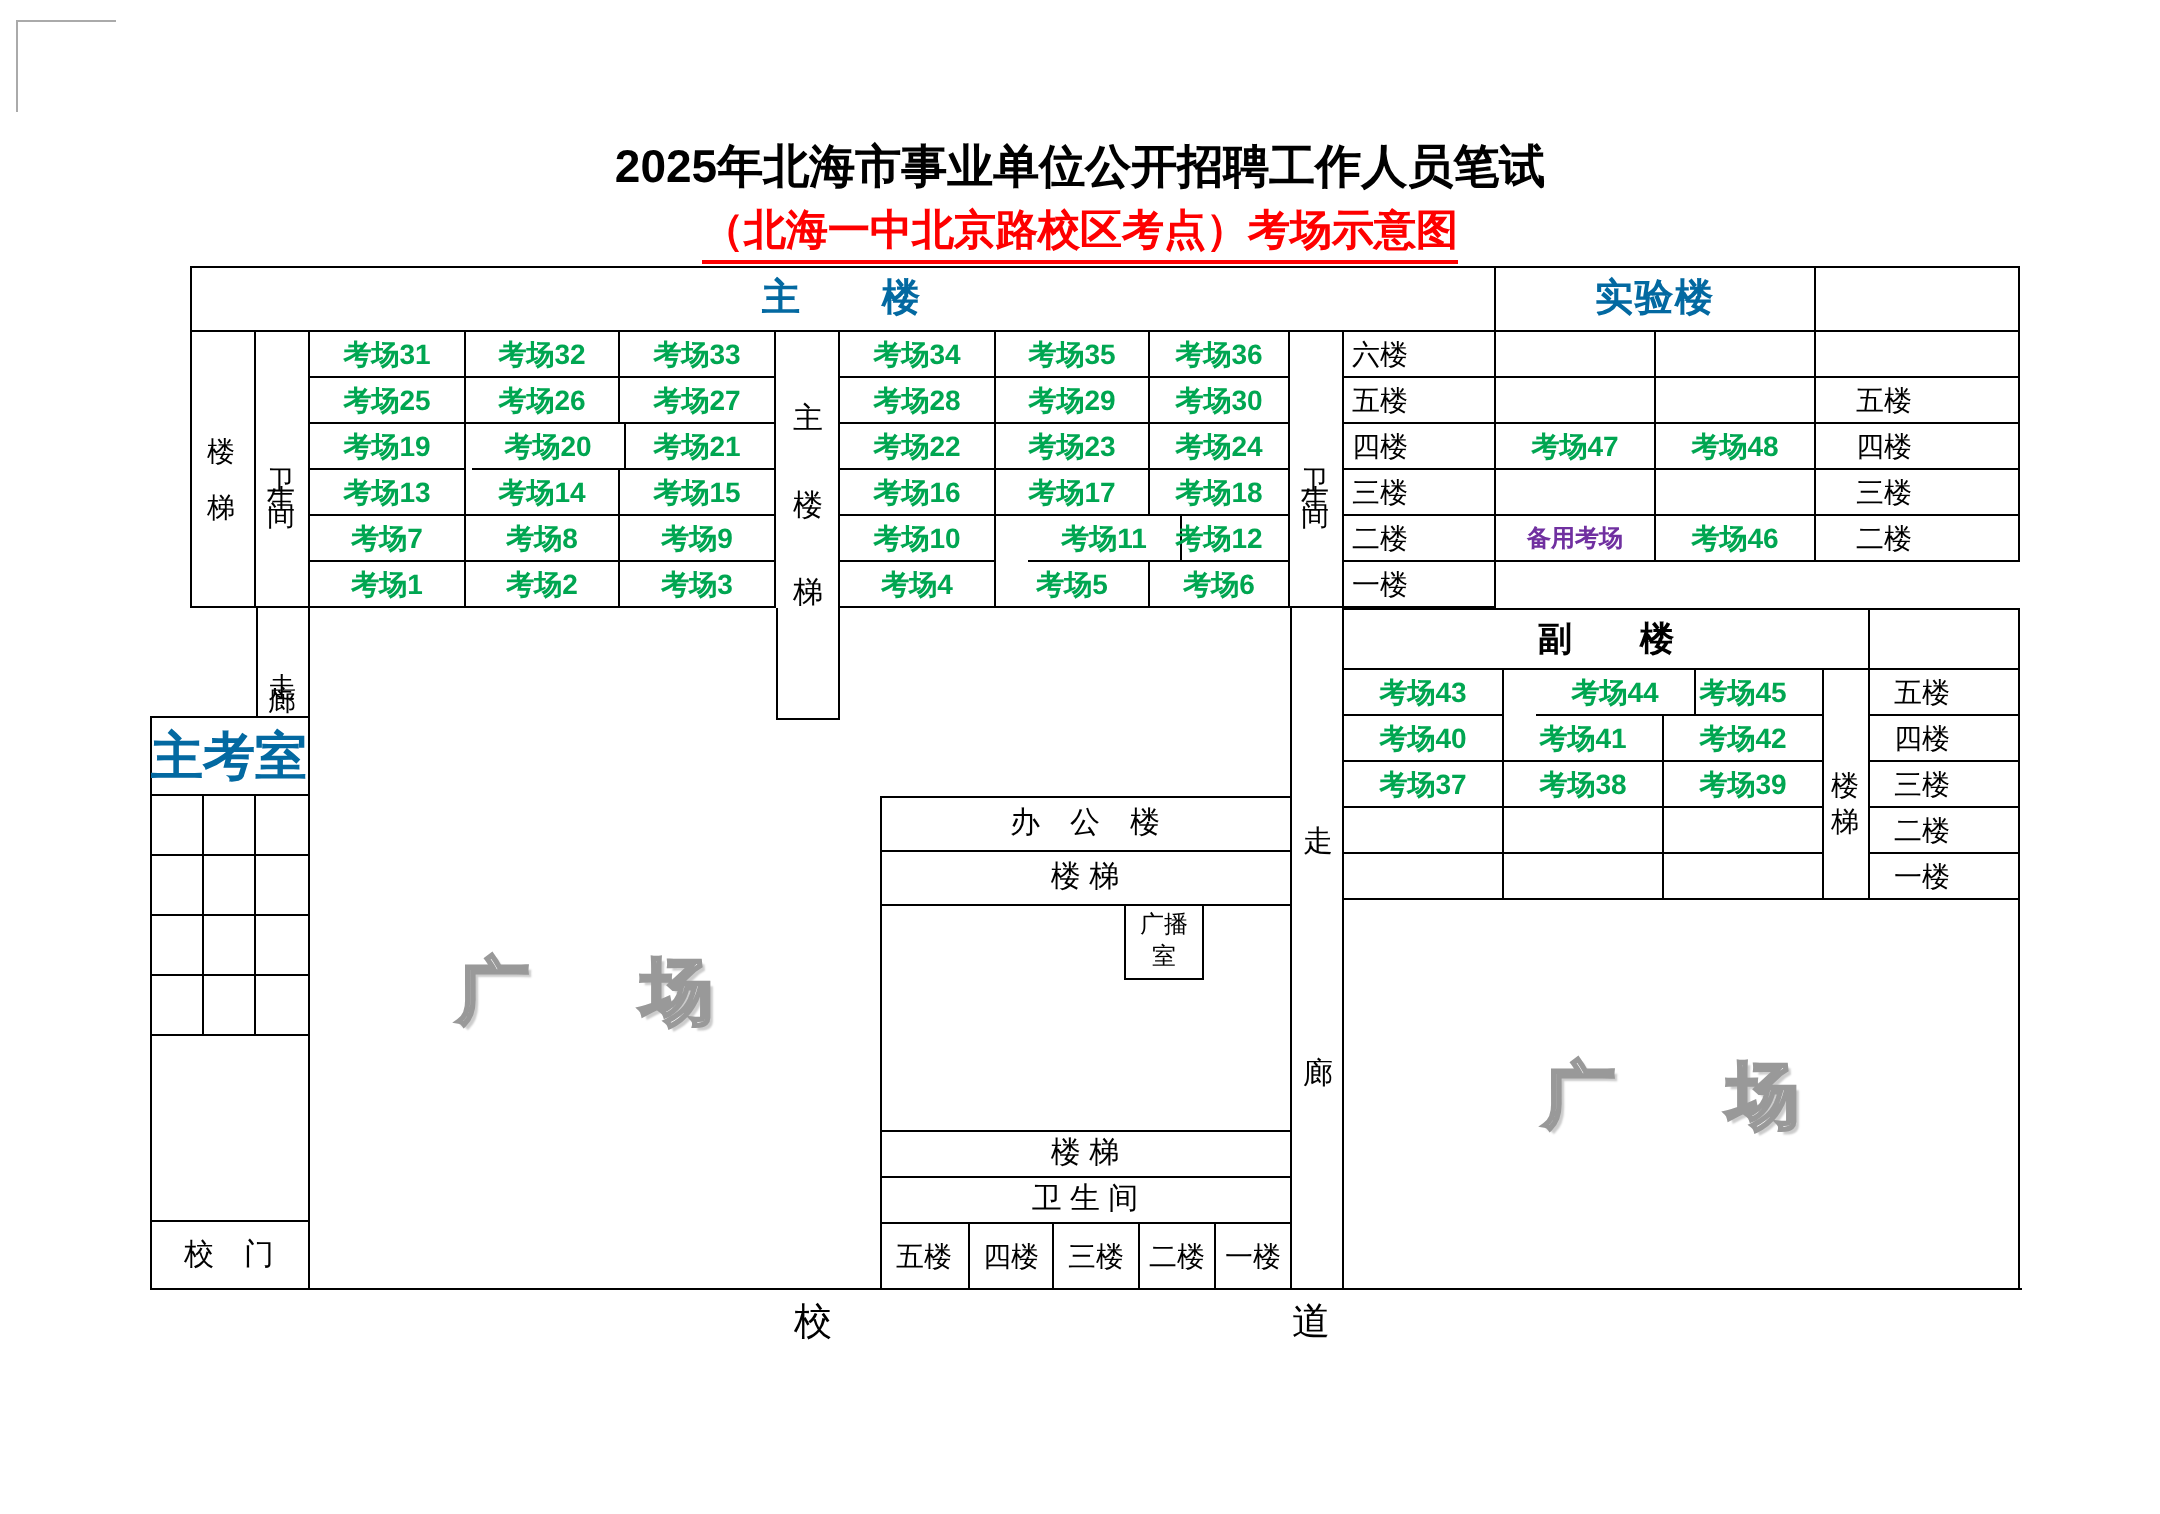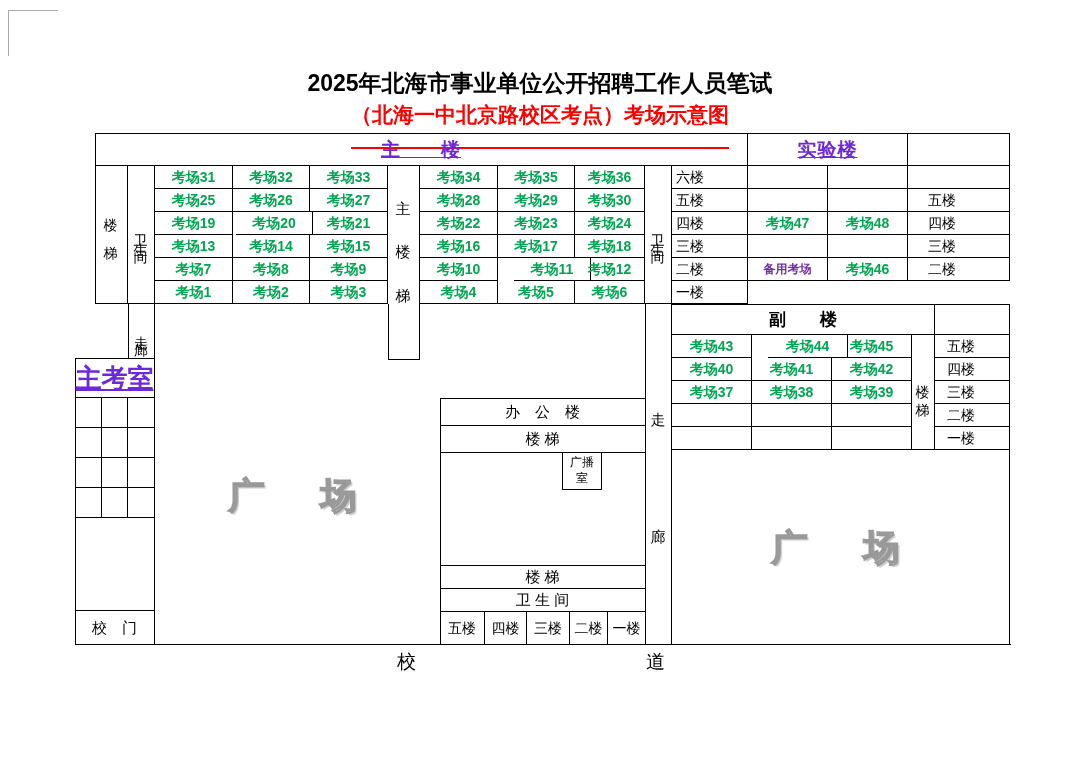--- a/index.html
+++ b/index.html
@@ -7,21 +7,21 @@
   body { position:relative; font-family:"Liberation Sans","DejaVu Sans",sans-serif; color:#000; }
   .cell { position:absolute; display:flex; align-items:center; justify-content:center;
           font-size:14px; line-height:1; white-space:pre; }
   .cb { border-right:1px solid #000; border-bottom:1px solid #000; }
   .br { border-right:1px solid #000; }
   .bl { border-left:1px solid #000; }
   .line { position:absolute; background:#000; }
   .gline { position:absolute; background:#aaa; }
   .room { color:#00a651; font-weight:700; font-size:14px; }
   .purple { color:#7030a0; font-weight:700; font-size:12px; }
-  .red { color:#6d28d9; font-weight:700;text-decoration:underline; }
+  .red { color:#0369a1; font-weight:700; }
   .hdr { font-size:19px; letter-spacing:1px; }
   .ahdr { font-size:17px; font-weight:700; }
   .fl { justify-content:flex-start; padding-left:4px; }
   .fl20 { justify-content:flex-start; padding-left:20px; }
   .fl12 { justify-content:flex-start; padding-left:12px; }
   .v { writing-mode:vertical-rl; text-orientation:upright; }
   .ls8  { letter-spacing:8px; }
   .ls6  { letter-spacing:6px; }
   .ls18 { letter-spacing:18px; }
   .ls28 { letter-spacing:28px; }
@@ -36,21 +36,21 @@
   .road { font-size:19px; justify-content:space-between; }
 </style>
 </head>
 <body>
 
 <div class="gline" style="left:8px;top:10px;width:1px;height:46px"></div>
 <div class="gline" style="left:8px;top:10px;width:50px;height:1px"></div>
 
 <div class="title" style="top:68px;font-size:23px">2025年北海市事业单位公开招聘工作人员笔试</div>
 <div class="title" style="top:101px;font-size:21px">
-  <span style="display:inline-block;color:#fe0000;border-bottom:2px solid #fe0000;padding-bottom:18px">（北海一中北京路校区考点）考场示意图</span>
+  <span style="display:inline-block;color:#fe0000;border-bottom:2px solid #fe0000;padding-bottom:1px">（北海一中北京路校区考点）考场示意图</span>
 </div>
 
 <div class="line" style="left:95px;top:133px;width:915px;height:1px"></div>
 <div class="line" style="left:95px;top:133px;width:1px;height:171px"></div>
 <div class="line" style="left:672px;top:304px;width:338px;height:1px"></div>
 <div class="line" style="left:1009px;top:304px;width:1px;height:340px"></div>
 <div class="line" style="left:75px;top:358px;width:1px;height:287px"></div>
 <div class="line" style="left:75px;top:358px;width:80px;height:1px"></div>
 <div class="line" style="left:388px;top:304px;width:1px;height:56px"></div>
 <div class="line" style="left:440px;top:398px;width:1px;height:247px"></div>

